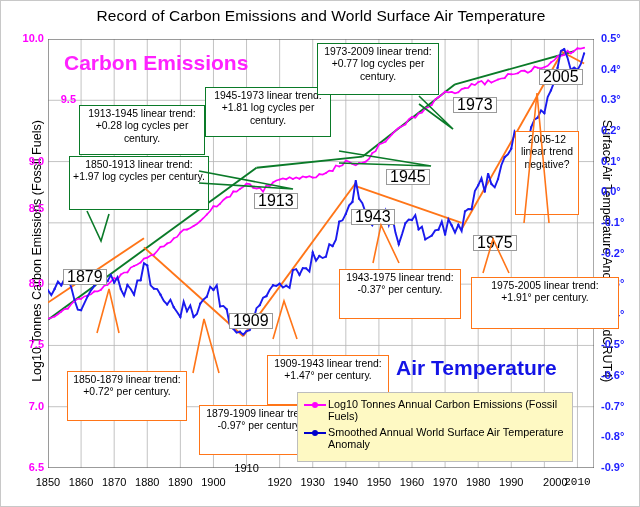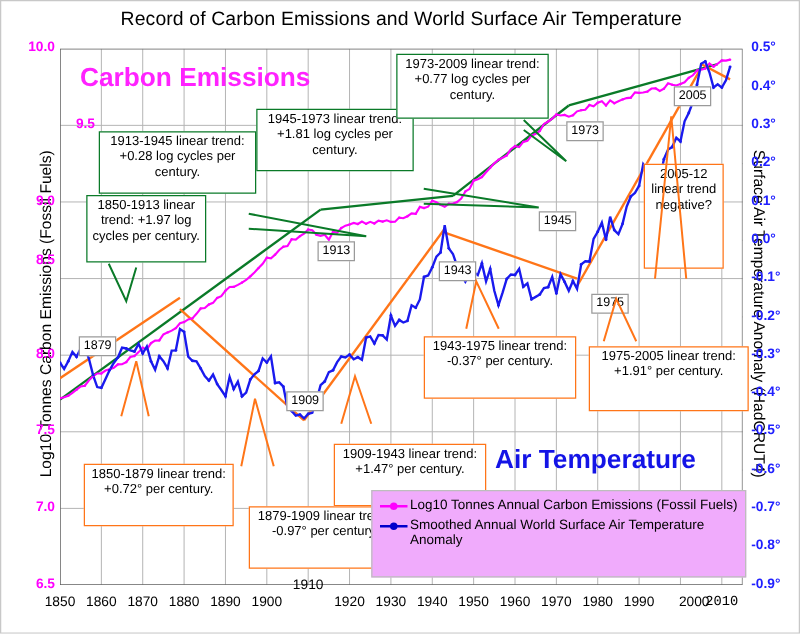--- a/index.html
+++ b/index.html
@@ -17,23 +17,23 @@
   .ytick.left{color:#ff00ff;width:44px;left:-1px;}
   .ytick.right{color:#2020ff;width:44px;text-align:left;left:600px;}
   .xtick{position:absolute;font-size:11px;color:#000;text-align:center;width:46px;}
   .inplot-label{position:absolute;font-size:21px;font-weight:bold;white-space:nowrap;}
   #label-carbon{color:#ff22ff;left:63px;top:50px;}
   #label-temp{color:#1414e6;left:395px;top:355px;}
   .callout{position:absolute;background:#fff;font-size:10.4px;color:#000;
         text-align:center;line-height:12.4px;padding:2px 3px;box-sizing:border-box;}
   .callout.green{border:1.6px solid #0a7a28;}
   .callout.orange{border:1.6px solid #ff7518;}
-  .yearbox{position:absolute;background:#fff;border:1px solid #9a9a9a;font-size:10px;
+  .yearbox{position:absolute;background:#fff;border:1px solid #9a9a9a;font-size:16px;
         color:#000;text-align:center;padding:1px 3px;box-sizing:border-box;line-height:12px;}
-  #legend{position:absolute;left:296px;top:391px;width:300px;height:70px;background:#f0abfc;
+  #legend{position:absolute;left:296px;top:391px;width:276px;height:70px;background:#fef9c3;
         border:1px solid #bdbdbd;box-sizing:border-box;padding:5px 4px 0 4px;}
   .legend-row{display:flex;align-items:flex-start;margin-bottom:3px;}
   .legend-swatch{flex:0 0 26px;height:12px;position:relative;margin-top:1px;}
   .legend-swatch i{position:absolute;left:2px;top:5px;width:22px;height:2px;display:block;}
   .legend-swatch b{position:absolute;left:10px;top:3px;width:6px;height:6px;border-radius:50%;display:block;}
   .legend-text{font-size:10.8px;color:#000;line-height:12.4px;}
 </style>
 </head>
 <body>
 
@@ -345,37 +345,37 @@
       <div class="xtick" style="left: 454.182px; top: 475px;">1980</div>
       <div class="xtick" style="left: 487.273px; top: 475px;">1990</div>
       <div class="xtick" style="left: 520.364px; top: 475px; padding-left: 11px;">2000</div>
       <div class="xtick" style="left: 553.455px; top: 475px; font-family: Liberation Mono, monospace;">2010</div>
     </div>
 
   <div class="inplot-label" id="label-temp">Air Temperature</div>
   <div class="inplot-label" id="label-carbon">Carbon Emissions</div>
 
   <div id="callouts">
-      <div class="callout green" style="left: 68px; top: 155px; width: 96px; min-height: 54px;">1850-1913 linear trend:  +1.97 log cycles  per century.</div>
+      <div class="callout green" style="left: 68px; top: 155px; width: 140px; min-height: 54px;">1850-1913 linear trend:  +1.97 log cycles  per century.</div>
       <div class="callout green" style="left: 78px; top: 104px; width: 126px; min-height: 50px;">1913-1945 linear trend:  +0.28 log cycles  per century.</div>
       <div class="callout green" style="left: 204px; top: 86px; width: 126px; min-height: 50px;">1945-1973 linear trend:  +1.81 log cycles  per century.</div>
       <div class="callout green" style="left: 316px; top: 42px; width: 122px; min-height: 52px;">1973-2009 linear trend:  +0.77 log cycles  per century.</div>
       <div class="callout orange" style="left: 66px; top: 370px; width: 120px; min-height: 50px;">1850-1879 linear trend:  +0.72° per century.</div>
       <div class="callout orange" style="left: 198px; top: 404px; width: 122px; min-height: 50px;">1879-1909 linear trend:  -0.97° per century.</div>
       <div class="callout orange" style="left: 266px; top: 354px; width: 122px; min-height: 50px;">1909-1943 linear trend:  +1.47° per century.</div>
       <div class="callout orange" style="left: 338px; top: 268px; width: 122px; min-height: 50px;">1943-1975 linear trend:  -0.37° per century.</div>
-      <div class="callout orange" style="left: 470px; top: 276px; width: 128px; min-height: 52px;">1975-2005 linear trend:  +1.91° per century.</div>
+      <div class="callout orange" style="left: 470px; top: 276px; width: 148px; min-height: 52px;">1975-2005 linear trend:  +1.91° per century.</div>
       <div class="callout orange" style="left: 514px; top: 130px; width: 64px; min-height: 84px;">2005-12 linear trend negative?</div>
     </div>
   <div id="yearboxes">
       <div class="yearbox" style="left: 62px; top: 268px;">1879</div>
       <div class="yearbox" style="left: 228px; top: 312px;">1909</div>
       <div class="yearbox" style="left: 253px; top: 192px;">1913</div>
       <div class="yearbox" style="left: 350px; top: 208px;">1943</div>
-      <div class="yearbox" style="left: 385px; top: 168px; margin-left: 45px;">1945</div>
+      <div class="yearbox" style="left: 385px; top: 168px;">1945</div>
       <div class="yearbox" style="left: 452px; top: 96px;">1973</div>
       <div class="yearbox" style="left: 472px; top: 234px;">1975</div>
       <div class="yearbox" style="left: 538px; top: 68px;">2005</div>
     </div>
 
   <div id="legend">
     <div class="legend-row">
       <span class="legend-swatch">
         <i style="background:#ff00ff"></i>
           <b style="background:#ff00ff"></b>

